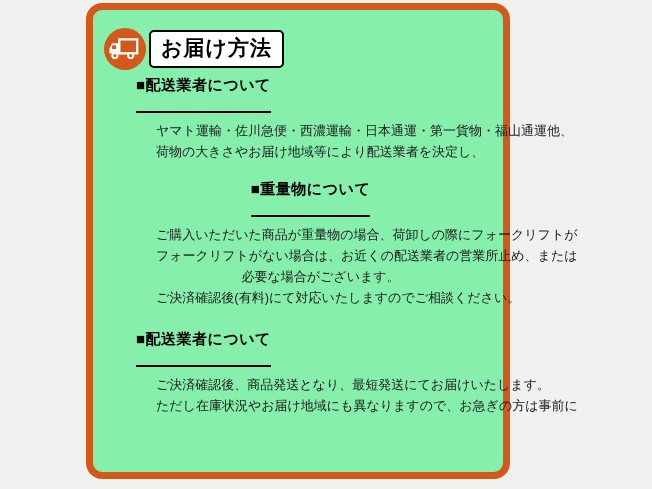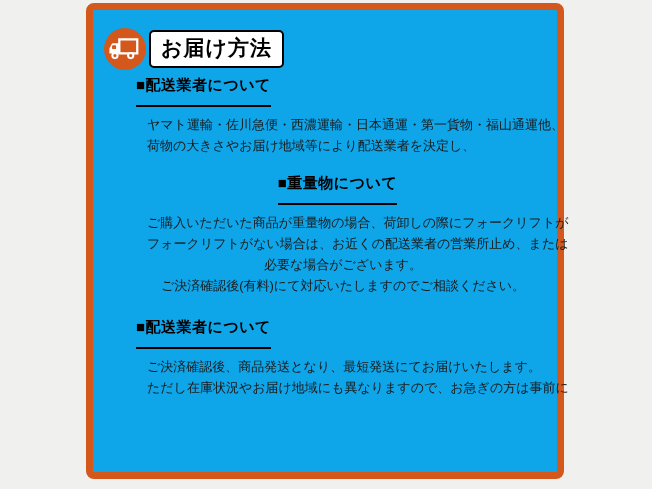--- a/index.html
+++ b/index.html
@@ -8,24 +8,24 @@
     width:652px; height:489px;
     background:#f0f0ee;
     font-family:"Liberation Sans","DejaVu Sans",sans-serif;
     color:#111;
     position:relative;
     overflow:hidden;
   }
   .panel {
     position:absolute;
     left:86px; top:3px;
-    width:478px; height:476px;
-    background:#0ea5e9;
+    width:424px; height:476px;
+    background:#86efac;
     border:7px solid #d4581b;
-    border-radius:8px;
+    border-radius:16px;
   }
   .header {
     display:flex;
     align-items:center;
     margin:18px 0 0 11px;
     height:42px;
   }
   .icon-circle {
     width:42px; height:42px;
     display:inline-block;
@@ -44,29 +44,29 @@
     color:#000;
   }
   .content { margin-left:43px; margin-right:18px; }
   .section-heading {
     display:inline-block;
     margin:0;
     font-size:15px;
     font-weight:bold;
     color:#000;
     border-bottom:2px solid #000;
-    padding-bottom:10px;
+    padding-bottom:16px;
     letter-spacing:0.5px;
   }
   section.sec1 { margin-top:6px; }
   section.sec2 { margin-top:18px;text-align:center; }
   section.sec3 { margin-top:22px; }
   .sec-body {
     margin-top:7px;
-    margin-left:11px;
+    margin-left:20px;
     font-size:13px;
     line-height:21px;
     color:#1a1a1a;
   }
   .sec-body .line { white-space:nowrap; }
 </style>
 </head>
 <body>
 
 <div class="panel">

